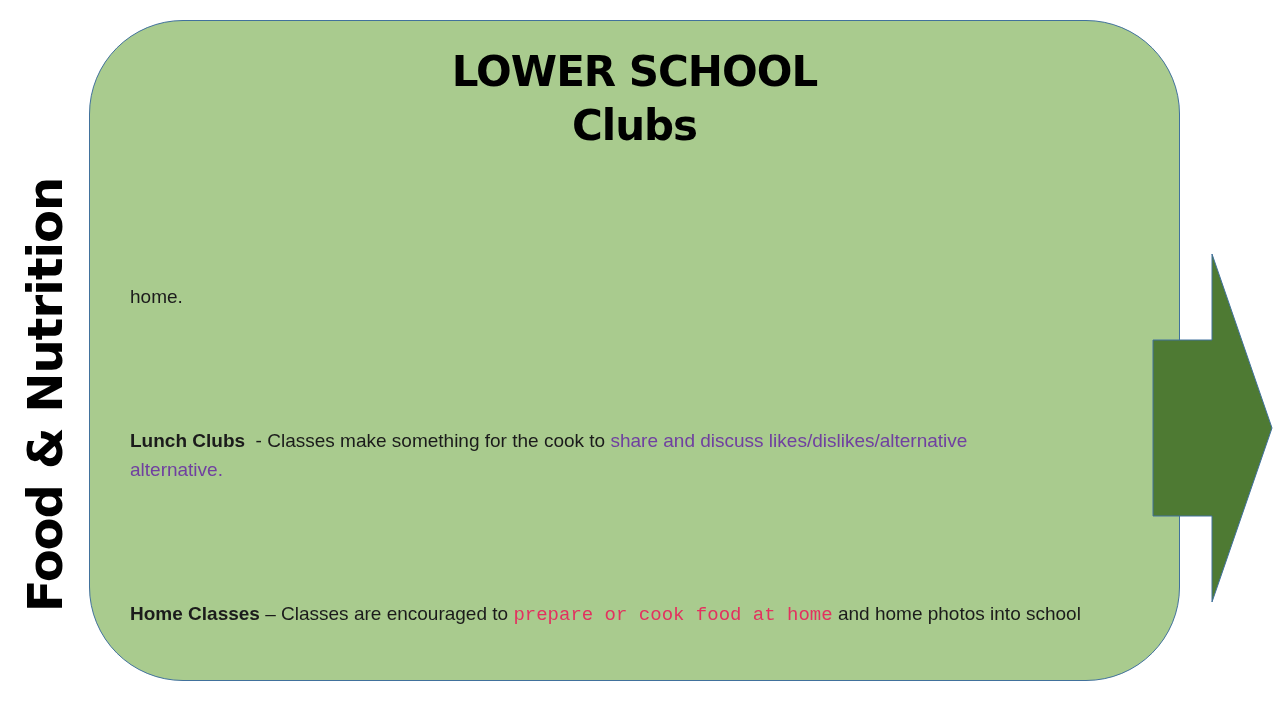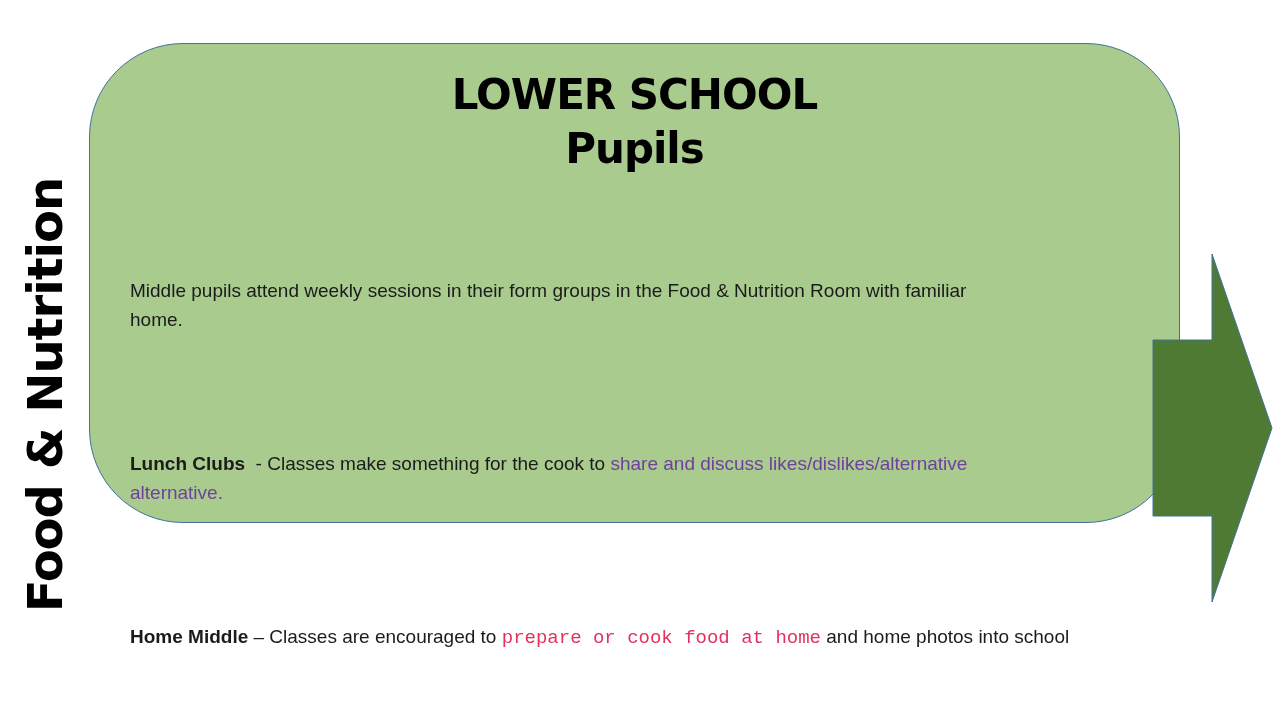--- a/index.html
+++ b/index.html
@@ -11,21 +11,21 @@
   .vlabel{
     position:absolute;left:-235px;top:362px;width:570px;height:66px;
     transform:rotate(-90deg);
     text-align:center;
     font-family:"DejaVu Sans",sans-serif;
     font-weight:bold;font-size:48px;letter-spacing:-1px;color:#000;
     white-space:nowrap;
   }
   
   .panel{
-    position:absolute;left:89px;top:43px;width:1091px;height:480px;
+    position:absolute;left:89px;top:20px;width:1091px;height:661px;
     background:var(--panel_fill,#a9cb8e);
     border:1.5px solid var(--panel_border,#41719c);
     border-radius:94px;
     box-sizing:border-box;
   }
   .title{
     padding-top:24px;text-align:center;
     font-family:"DejaVu Sans",sans-serif;font-weight:bold;
     font-size:42px;line-height:1.28;letter-spacing:-1px;color:#000;
   }
@@ -43,30 +43,30 @@
 </head>
 <body>
 
 <div class="canvas">
 
   <div class="vlabel">Food &amp; Nutrition</div>
 
   <div class="panel">
     <div class="title">
       <div>LOWER SCHOOL</div>
-      <div>Pupils</div>
+      <div>Clubs</div>
     </div>
 
     <div class="body">
 
-      <p class="para"><span>Middle pupils attend weekly sessions in their form groups in the Food &amp; Nutrition Room with familiar</span><br><span>home.</span></p>
+      <p class="para"><br><span>home.</span></p>
 
       <p class="para"><span class="b">Lunch Clubs</span><span>  - Classes make something for the cook to </span><span class="purple">share and discuss likes/dislikes/alternative</span><br><span class="purple">alternative.</span></p>
 
-      <p class="para"><span class="b">Home Middle</span><span> – Classes are encouraged to </span><span class="red">prepare or cook food at home</span><span> and home photos into school</span></p>
+      <p class="para"><span class="b">Home Classes</span><span> – Classes are encouraged to </span><span class="red">prepare or cook food at home</span><span> and home photos into school</span></p>
 
       
 
       
 
       
 
       
 
       

